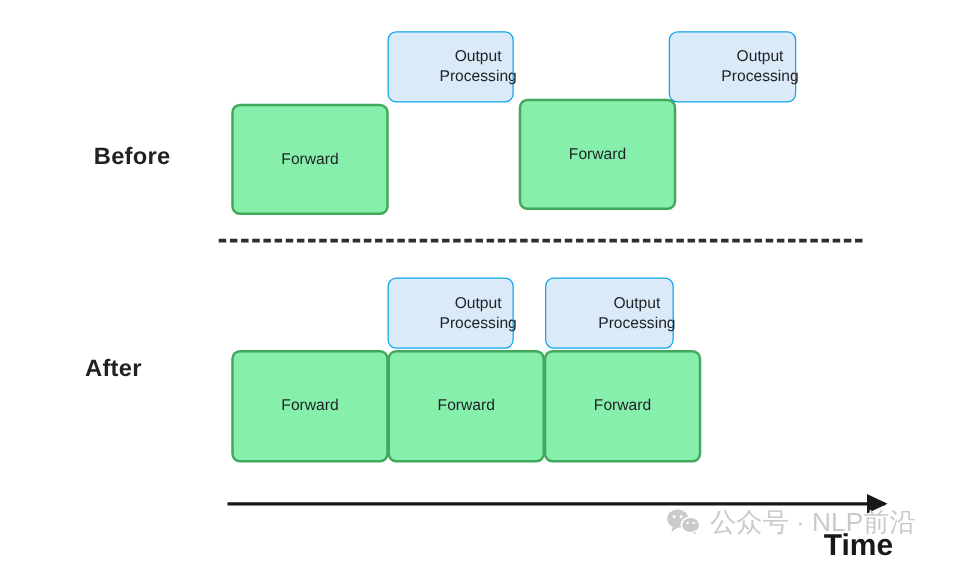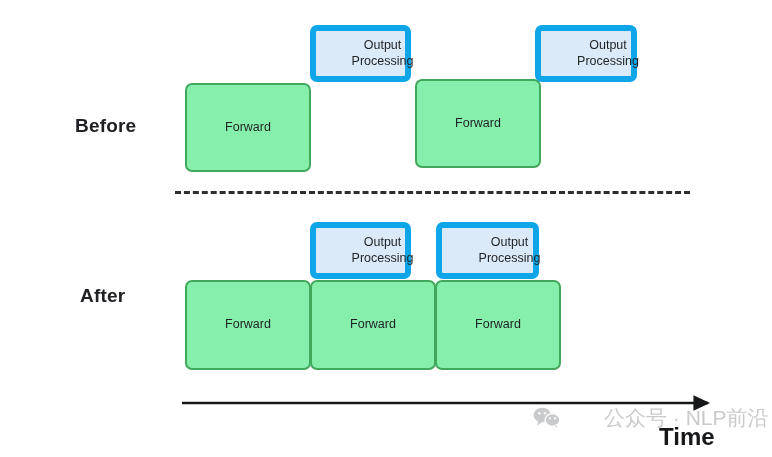--- a/index.html
+++ b/index.html
@@ -24,21 +24,21 @@
   .row-label {
     position: absolute;
     font-size: 19px;
     font-weight: 700;
     color: #202124;
     letter-spacing: 0.2px;
     white-space: nowrap;
     margin-left: 12px;
   }
   #label-before { left: 63px; top: 115px; }
-  #label-after  { left: 68px; top: 285px; }
+  #label-after  { left: 56px; top: 285px; }
 
   
   .block {
     position: absolute;
     box-sizing: border-box;
     display: flex;
     align-items: center;
     justify-content: center;
     text-align: center;
     line-height: 1.22;
@@ -46,21 +46,21 @@
   }
   .block-forward {
     background: #86efac;
     border: 2.5px solid #42a85c;
     border-radius: 7px;
     font-size: 12.5px;
     font-weight: 400;
   }
   .block-output {
     background: #daeaf8;
-    border: 6px solid #0ea5e9;
+    border: 1px solid #0ea5e9;
     border-radius: 7px;
     font-size: 12.5px;
     font-weight: 400;
     z-index: 3;
     padding-left: 44px;
   }
   .block-forward span, .block-output span { display: block; }
 
   
   #before-forward-1 { left: 185px; top: 83px;  width: 126px; height: 89px; }
@@ -111,21 +111,21 @@
     display: flex;
     align-items: center;
     gap: 7px;
     color: #c9cacb;
     font-size: 21px;
     font-weight: 400;
     white-space: nowrap;
     z-index: 1;
   }
   #watermark-icon { display: block; }
-  #watermark-text { color: #c9cacb; margin-left: 36px; }
+  #watermark-text { color: #c9cacb; }
 </style>
 </head>
 <body>
 
 <div id="canvas">
 
   <div id="label-before" class="row-label">Before</div>
 
   <div id="before-output-1" class="block block-output">
     <div>

